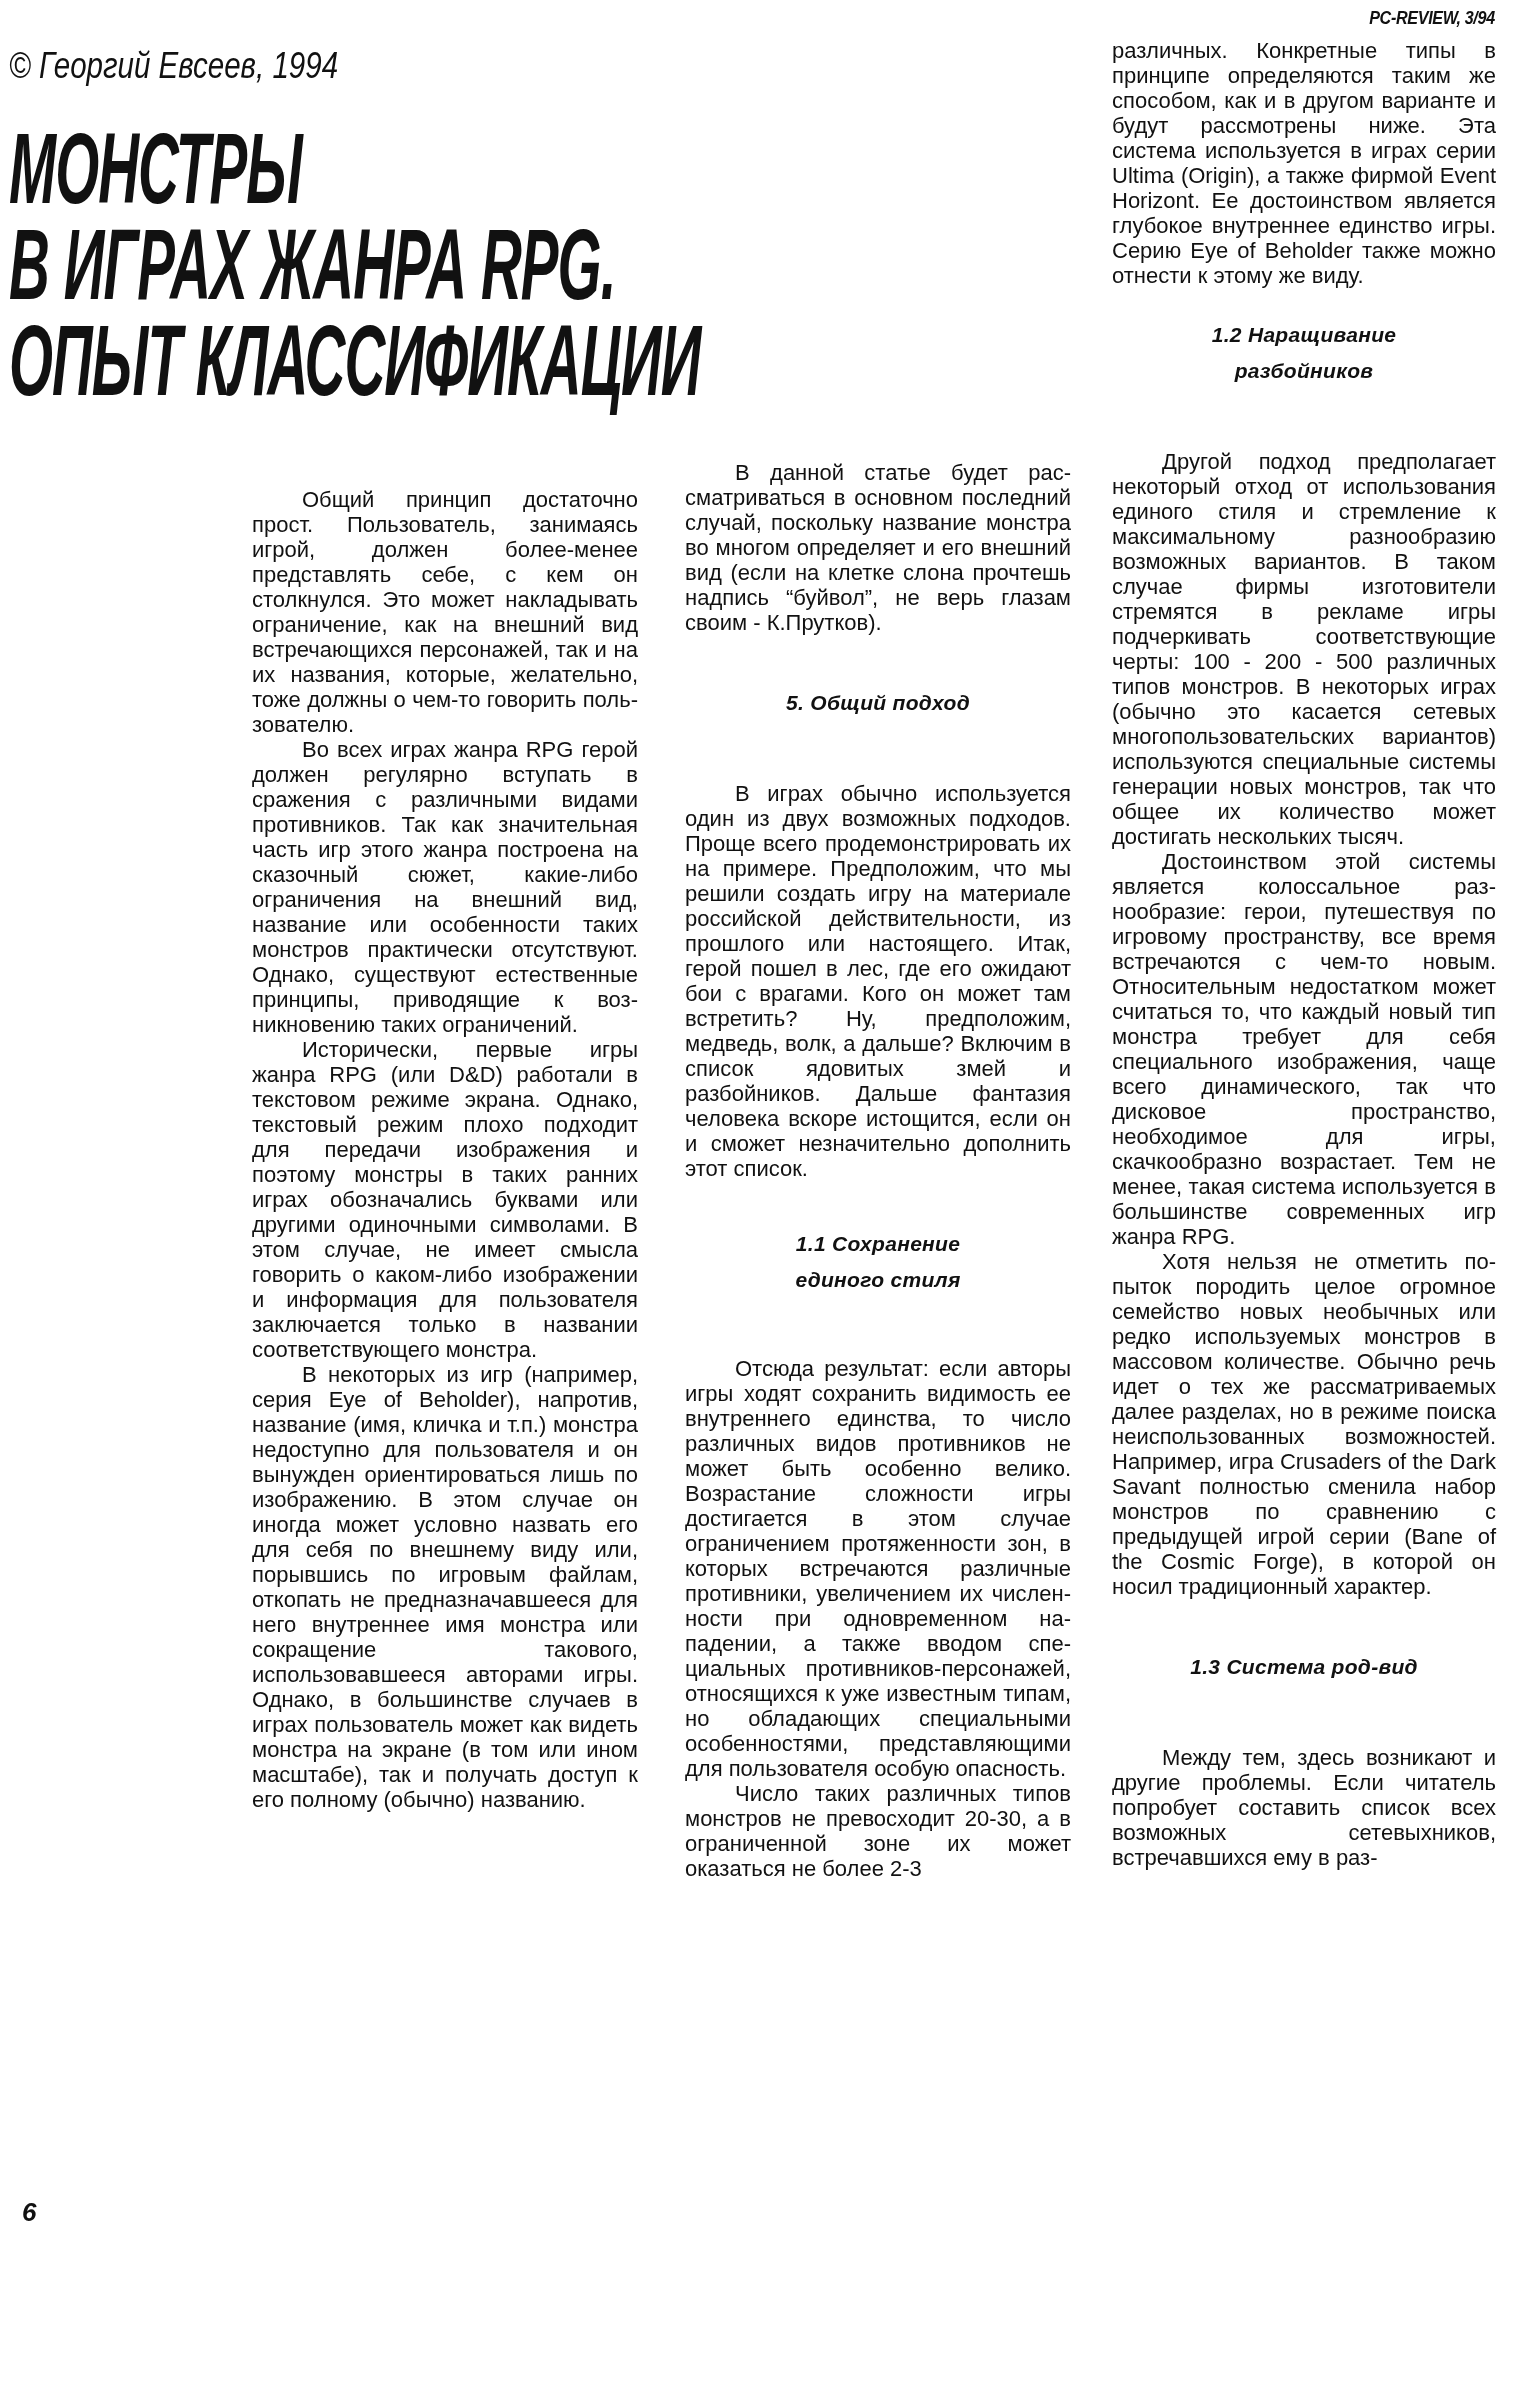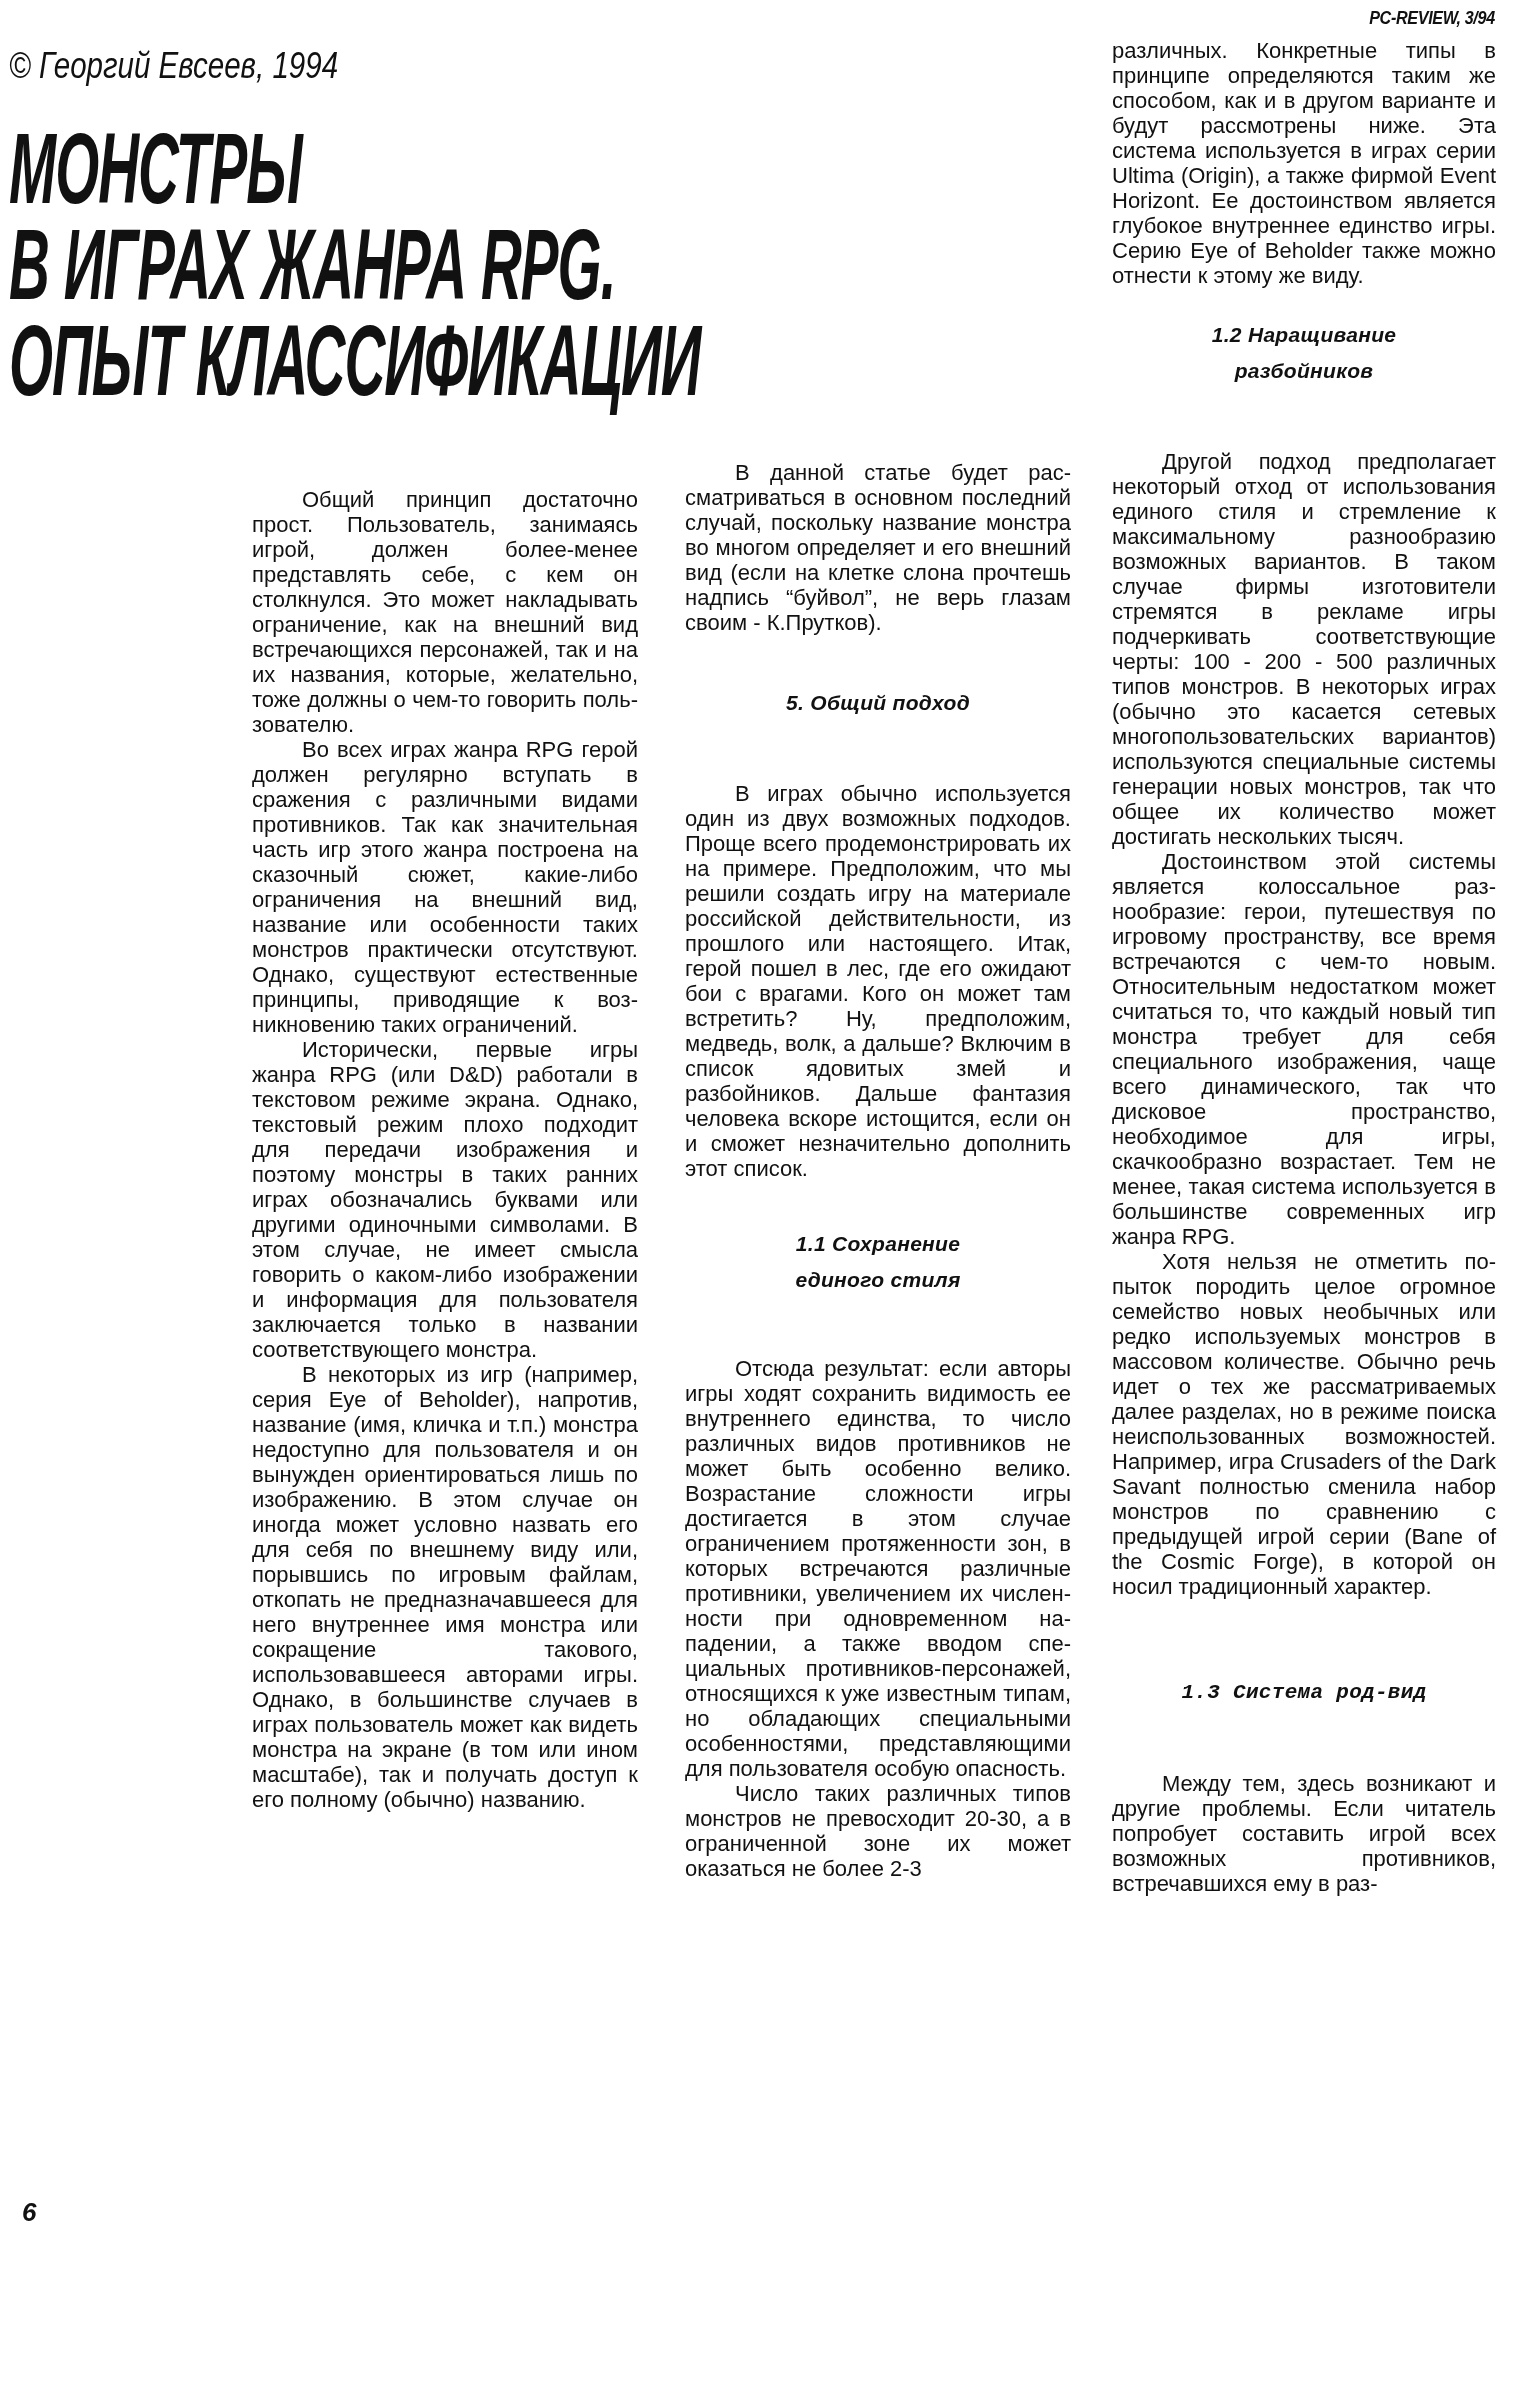--- a/index.html
+++ b/index.html
@@ -48,21 +48,21 @@
   .section-heading {
     margin: 0; text-align: center;
     font-family: "Liberation Sans", sans-serif;
     font-weight: bold; font-style: italic;
     font-size: 21px; line-height: 36px;
     letter-spacing: 0.3px;
   }
   .h-general { margin-top: 50px; margin-bottom: 60px; }
   .h-unified { margin-top: 45px; margin-bottom: 58px; }
   .h-increase { margin-top: 29px; margin-bottom: 60px; }
-  .h-genus { margin-top: 76px; margin-bottom: 60px; font-family: Liberation Mono, monospace; }
+  .h-genus { margin-top: 50px; margin-bottom: 60px; }
 
   .page-number {
     position: absolute; left: 22px; top: 2197px;
     font-family: "Liberation Sans", sans-serif;
     font-weight: bold; font-style: italic; font-size: 26px;
   }
 </style>
 </head>
 <body>
 
@@ -104,18 +104,18 @@
 
     <h2 class="section-heading h-increase">
       <span>1.2 Наращивание</span><br>
       <span>разбойников</span>
     </h2>
     <p>Другой подход предпола­гает некоторый отход от ис­пользования единого стиля и стремление к максимальному разнообразию возможных ва­риантов. В таком случае фирмы изготовители стремятся в рек­ламе игры подчеркивать соот­ветствующие черты: 100 - 200 - 500 различных типов монстров. В некоторых играх (обычно это касается сетевых многопользо­вательских вариантов) исполь­зуются специальные системы генерации новых монстров, так что общее их количество может достигать нескольких тысяч.</p>
     <p>Достоинством этой систе­мы является колоссальное раз­нообразие: герои, путешествуя по игровому пространству, все время встречаются с чем-то но­вым. Относительным недостат­ком может считаться то, что каждый новый тип монстра тре­бует для себя специального изображения, чаще всего дина­мического, так что дисковое пространство, необходимое для игры, скачкообразно возраста­ет. Тем не менее, такая система используется в большинстве со­временных игр жанра RPG.</p>
     <p>Хотя нельзя не отметить по­пыток породить целое огром­ное семейство новых необыч­ных или редко используемых монстров в массовом количест­ве. Обычно речь идет о тех же рассматриваемых далее разде­лах, но в режиме поиска неис­пользованных возможностей. Например, игра Crusaders of the Dark Savant полностью сменила набор монстров по сравнению с предыдущей игрой серии (Bane of the Cosmic Forge), в которой он носил традицион­ный характер.</p>
 
     <h2 class="section-heading h-genus">1.3 Система род-вид</h2>
-    <p>Между тем, здесь возника­ют и другие проблемы. Если читатель попробует составить игрой всех возможных против­ников, встречавшихся ему в раз-</p>
+    <p>Между тем, здесь возника­ют и другие проблемы. Если читатель попробует составить список всех возможных сетевых­ников, встречавшихся ему в раз-</p>
   </div>
 
   <div class="page-number">6</div>
 </div>
 
 
 </body></html>

